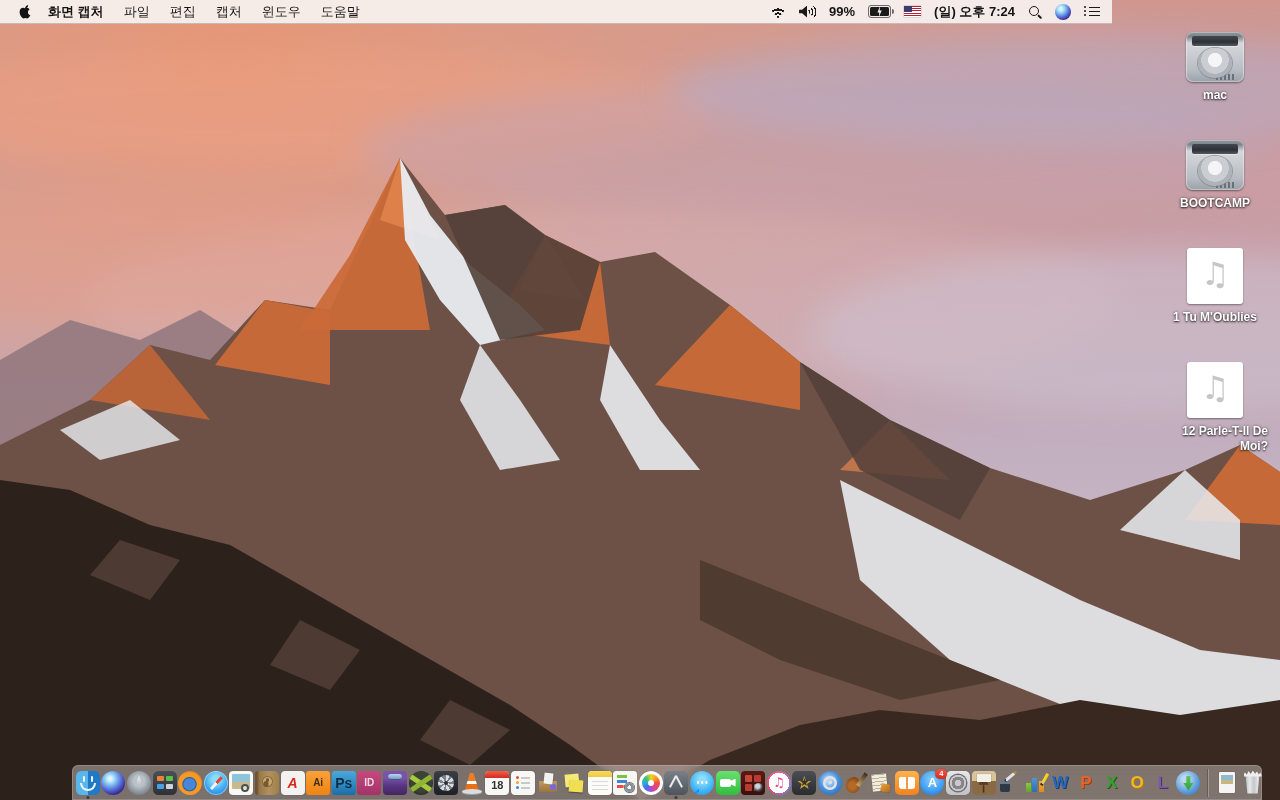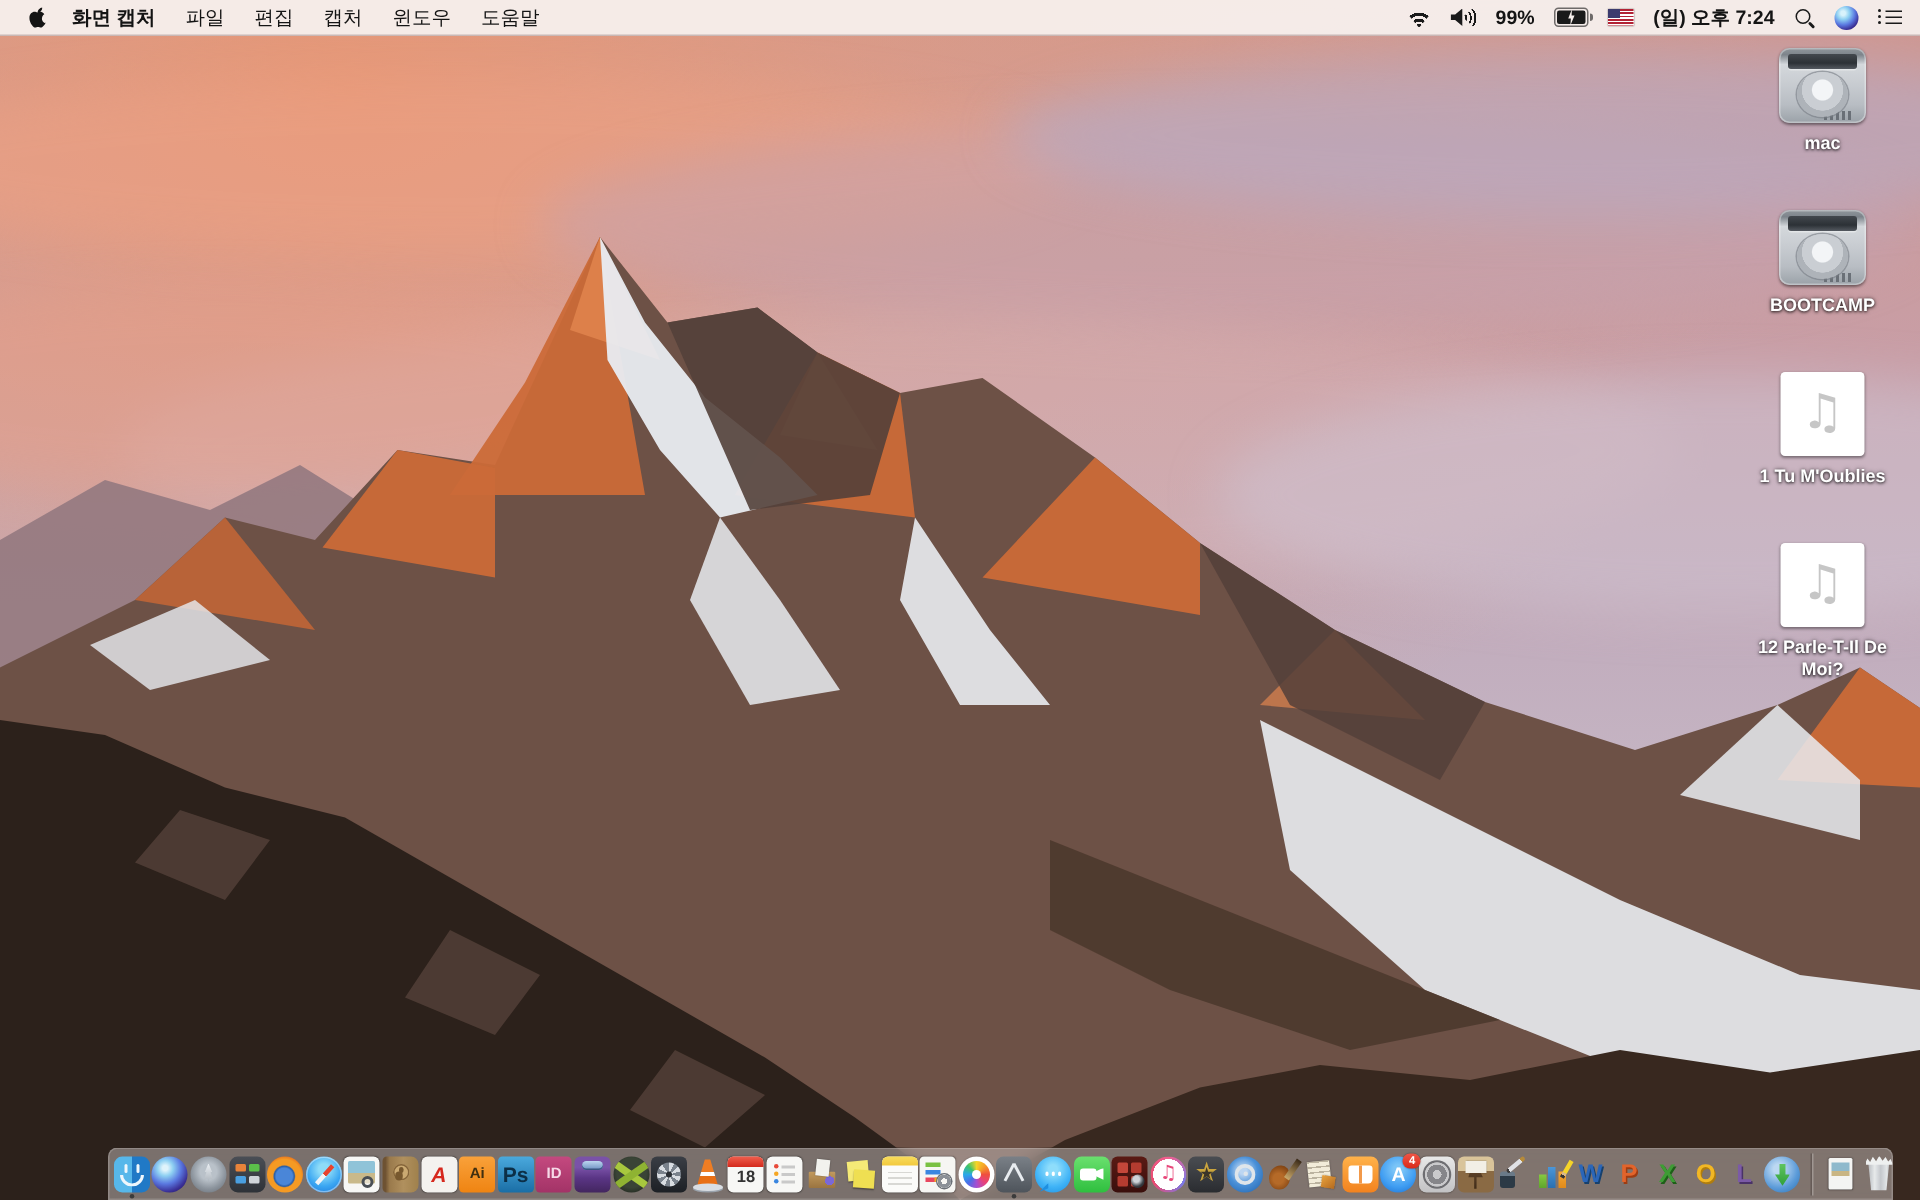--- a/index.html
+++ b/index.html
@@ -1,21 +1,21 @@
 <!DOCTYPE html>
 <html><head>
 <meta charset="utf-8">
 <style>
   html,body{margin:0;padding:0;width:1280px;height:800px;overflow:hidden;
     font-family:"Liberation Sans",sans-serif;-webkit-font-smoothing:antialiased;}
   .screen{position:relative;width:1280px;height:800px;overflow:hidden;background:#b9a8b6;}
   .wall{position:absolute;inset:0;width:1280px;height:800px;display:block;}
 
   
-  .menubar{position:absolute;left:0;top:0;width:1280px;height:23px;background:rgba(246,238,235,.96);
+  .menubar{position:absolute;left:0;top:0;width:1112px;height:23px;background:rgba(246,238,235,.96);
     border-bottom:1px solid rgba(120,90,90,.35);display:flex;align-items:center;justify-content:space-between;
     font-size:13px;color:#141414;z-index:30;}
   .mb-left{display:flex;align-items:center;gap:0;padding-left:12px;}
   .apple{width:26px;display:flex;justify-content:center;align-items:center;}
   .apple svg{width:13px;height:15px;fill:#141414;}
   .mb-app{font-weight:bold;margin:0 10px 0 10px;}
   .mb-item{margin:2px 10px;}
   .mb-right{display:flex;align-items:center;gap:13px;padding-right:12px;font-weight:bold;}
   .mb-text{white-space:nowrap;}
   .mi{position:relative;display:inline-block;}
@@ -47,21 +47,21 @@
   .mi-nc{width:16px;height:12px;}
   .mi-nc::before{content:"";position:absolute;left:5px;top:1px;width:11px;height:1.7px;background:#1a1a1a;
     box-shadow:0 4px 0 #1a1a1a,0 8px 0 #1a1a1a;}
   .mi-nc::after{content:"";position:absolute;left:0;top:.8px;width:2.2px;height:2.2px;border-radius:50%;
     background:#1a1a1a;box-shadow:0 4px 0 #1a1a1a,0 8px 0 #1a1a1a;}
 
   
   .desktop-icons{position:absolute;top:32px;right:10px;width:110px;display:flex;flex-direction:column;
     align-items:center;z-index:10;}
   .desk-item{display:flex;flex-direction:column;align-items:center;margin-bottom:37px;}
-  .desk-label{margin-top:6px;font-size:12px;font-weight:bold;color:#fff;text-align:center;max-width:106px;
+  .desk-label{margin-top:6px;font-size:12px;font-weight:bold;color:#fff;text-align:right;max-width:106px;
     line-height:15px;text-shadow:0 1px 2px rgba(0,0,0,.75),0 0 3px rgba(0,0,0,.5);}
   .icon-drive{width:58px;height:50px;border-radius:7px;position:relative;
     background:linear-gradient(180deg,#90969c 0,#7d848b 9%,#d4d8dc 22%,#c8ccd1 48%,#b8bdc3 76%,#9aa1a8 100%);
     box-shadow:inset 0 0 0 1px rgba(255,255,255,.35),0 1px 2px rgba(0,0,0,.45);}
   .icon-drive::before{content:"";position:absolute;left:6px;right:6px;top:4px;height:10px;border-radius:2px;
     background:linear-gradient(180deg,#43484e,#2c3136 60%,#545960);box-shadow:0 1px 0 rgba(255,255,255,.4);}
   .icon-drive::after{content:"";position:absolute;left:50%;top:31px;width:34px;height:30px;
     transform:translate(-50%,-50%);border-radius:50%;
     background:radial-gradient(circle at 50% 40%,#f3f5f7 0 27%,#caced3 30% 55%,#aeb3b9 56% 75%,#d9dce0 76% 100%);
     box-shadow:0 0 0 1px rgba(118,124,131,.6);}

